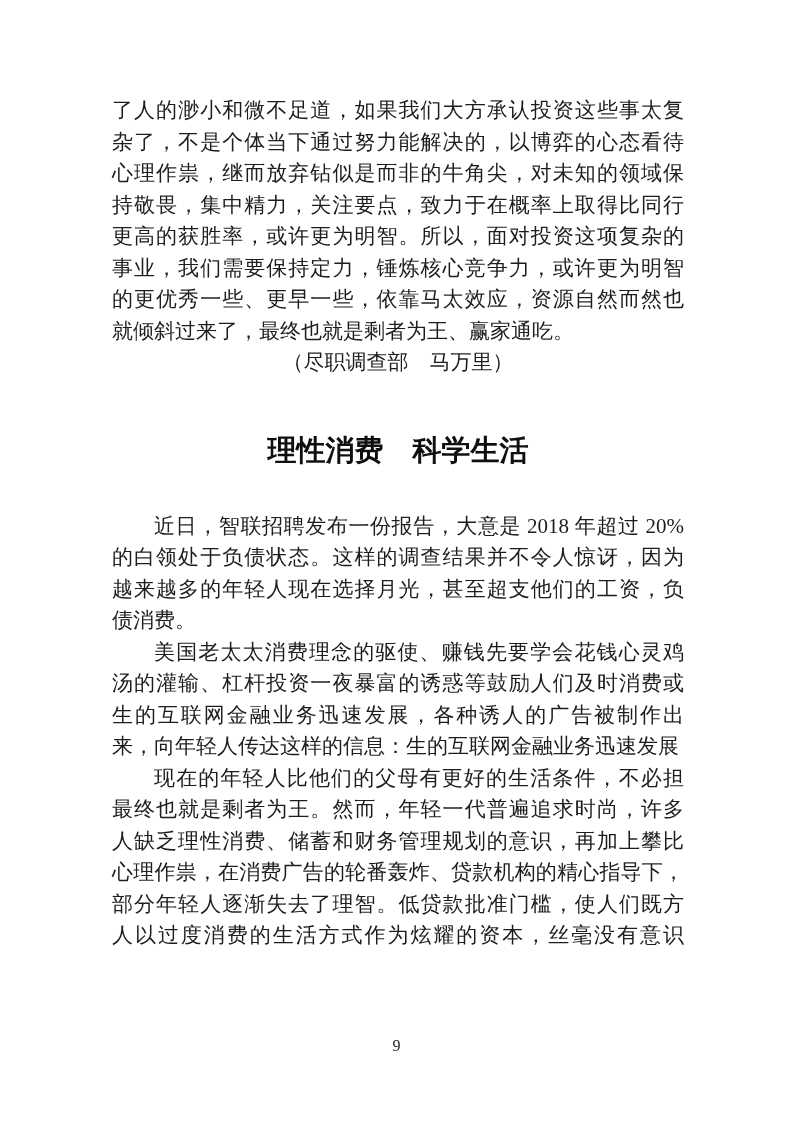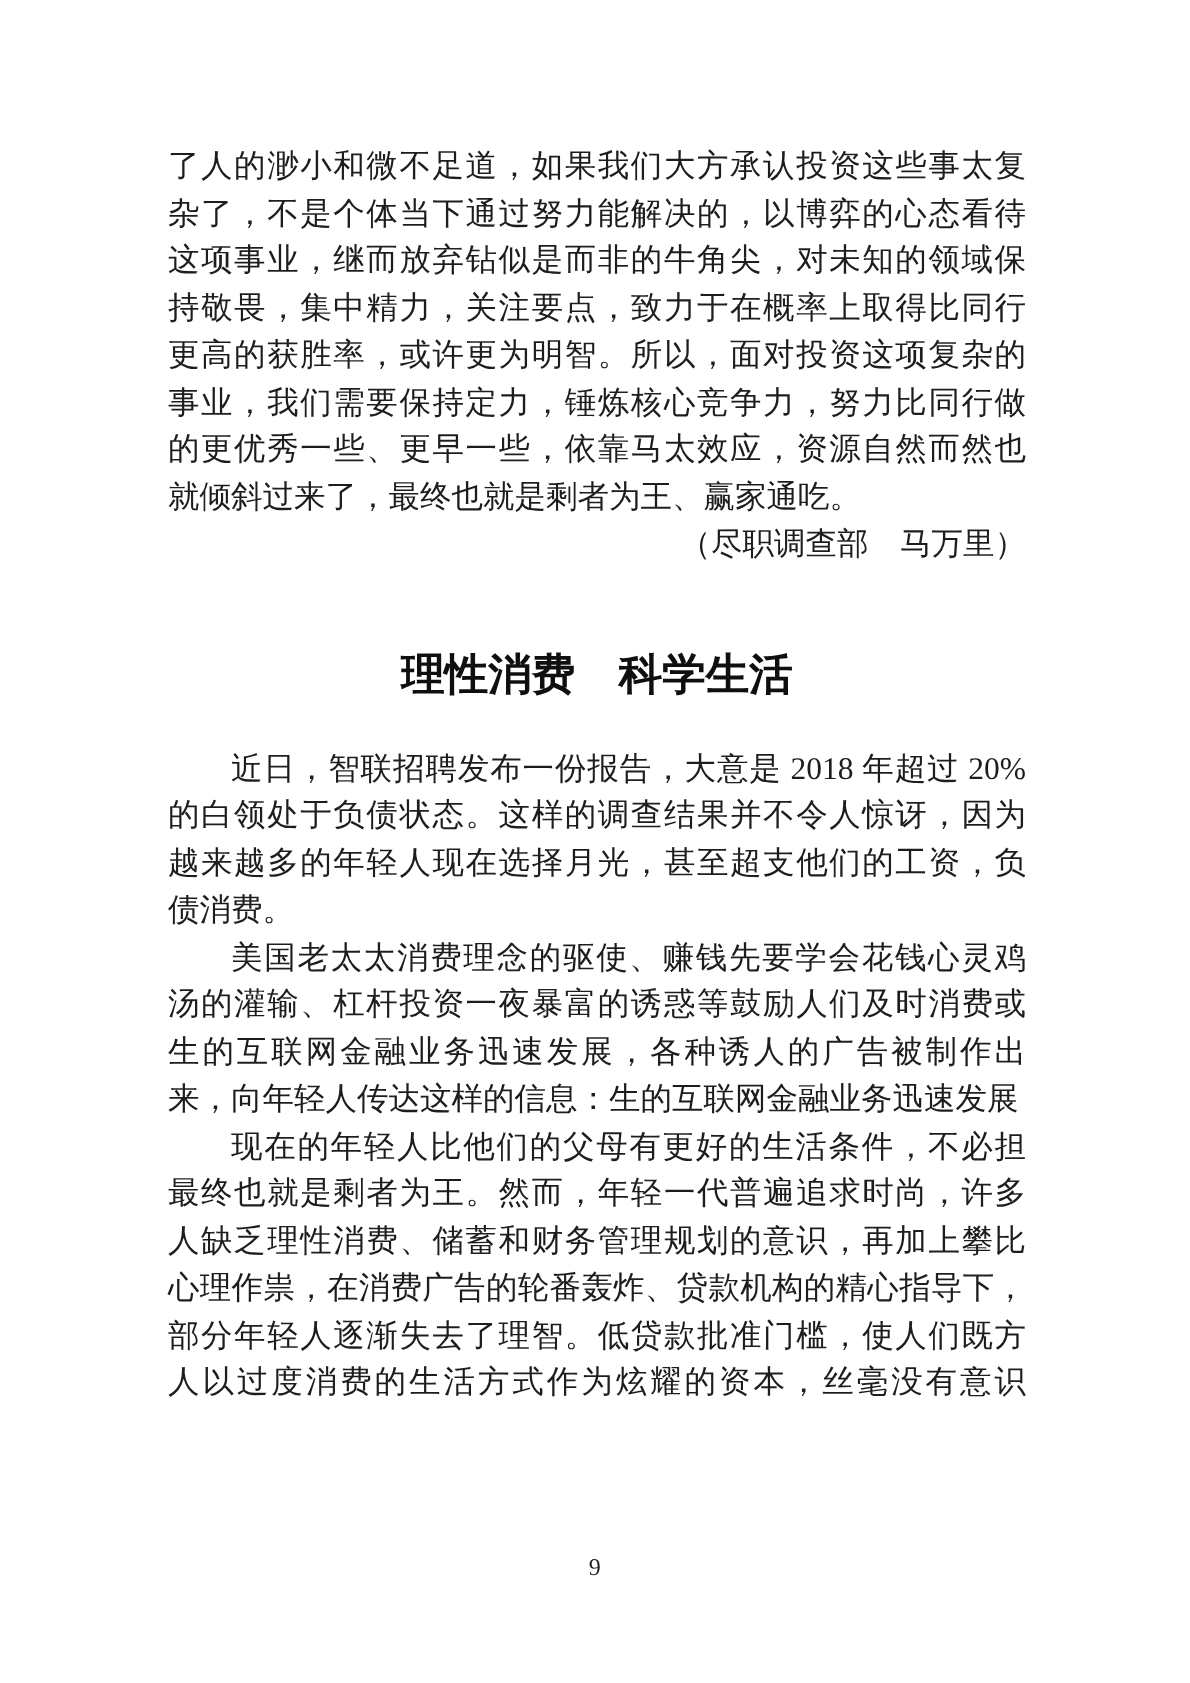--- a/index.html
+++ b/index.html
@@ -35,34 +35,34 @@
   }
   .para.flush-last .line:last-child {
     text-align-last: justify;
   }
   .para.indent .line:first-child {
     text-indent: 2em;
   }
   .byline {
     line-height: 31.5px;
     height: 31.5px;
-    text-align: right;
+    text-align: center;
   }
   .headline {
     margin-top: 53px;
     line-height: 36px;
     font-size: 29px;
     font-weight: bold;
     font-family: "Liberation Sans", "DejaVu Sans", sans-serif;
     color: #0f0f0f;
     text-align: center;
     letter-spacing: 0;
   }
   .para-first {
-    margin-top: 29px;
+    margin-top: 43px;
   }
   .page-number {
     position: absolute;
     top: 1036px;
     left: 0;
     width: 100%;
     text-align: center;
     font-size: 16px;
     line-height: 20px;
     color: #1d1d1d;
@@ -70,24 +70,24 @@
 </style>
 </head>
 <body>
 
 <div class="page">
   <div class="text-block">
 
     <div class="para">
         <div class="line">了人的渺小和微不足道，如果我们大方承认投资这些事太复</div>
         <div class="line">杂了，不是个体当下通过努力能解决的，以博弈的心态看待</div>
-        <div class="line">这项事业，继而放弃钻似是而非的牛角尖，对未知的领域保</div>
+        <div class="line">心理作祟，继而放弃钻似是而非的牛角尖，对未知的领域保</div>
         <div class="line">持敬畏，集中精力，关注要点，致力于在概率上取得比同行</div>
         <div class="line">更高的获胜率，或许更为明智。所以，面对投资这项复杂的</div>
-        <div class="line">事业，我们需要保持定力，锤炼核心竞争力，努力比同行做</div>
+        <div class="line">事业，我们需要保持定力，锤炼核心竞争力，或许更为明智</div>
         <div class="line">的更优秀一些、更早一些，依靠马太效应，资源自然而然也</div>
         <div class="line">就倾斜过来了，最终也就是剩者为王、赢家通吃。</div>
       </div>
 
     <div class="byline">（尽职调查部　马万里）</div>
 
     <div class="headline">理性消费　科学生活</div>
 
     <div class="para indent para-first">
         <div class="line">近日，智联招聘发布一份报告，大意是 2018 年超过 20%</div>

